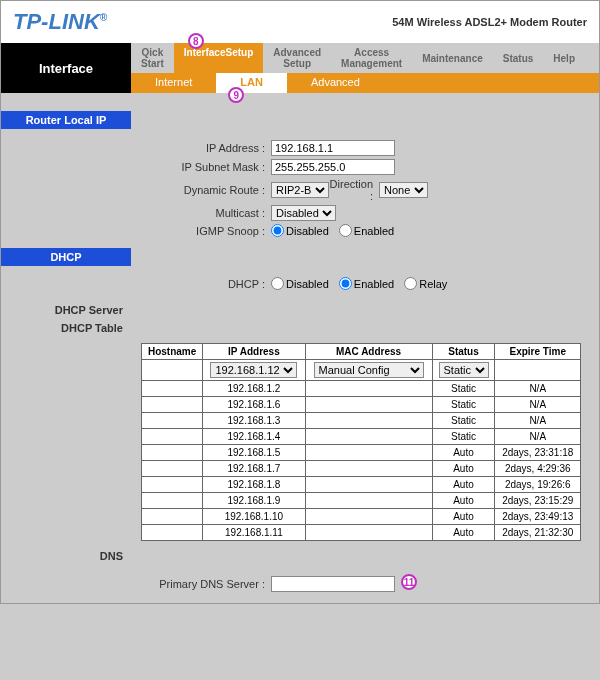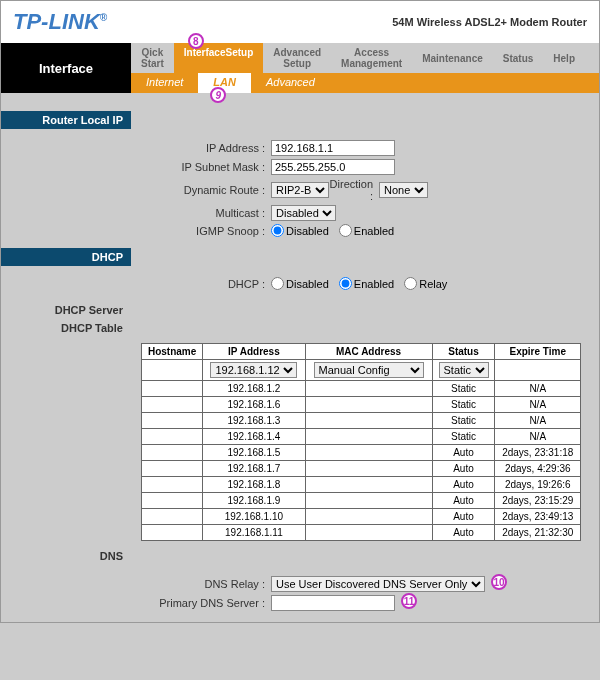--- a/index.html
+++ b/index.html
@@ -9,24 +9,24 @@
 .logo { font-size: 22px; font-weight: bold; color: #3c7cc4; font-style: italic; }
 .logo sup { font-size: 10px; }
 .product { font-size: 11px; color: #333; font-weight: bold; }
 .navwrap { display: flex; }
 .navleft { width: 130px; background: #000; color: #fff; font-weight: bold; font-size: 13px; display: flex; align-items: center; justify-content: center; height: 50px; }
 .navright { flex: 1; }
 .toptabs { display: flex; background: #ccc; height: 30px; }
 .toptab { padding: 4px 10px; color: #666; font-size: 10px; font-weight: bold; text-align: center; cursor: pointer; line-height: 1.1; display: flex; flex-direction: column; justify-content: center; }
 .toptab.active { background: #e8941a; color: #fff; }
 .subtabs { display: flex; background: #e8941a; height: 20px; }
-.subtab { padding: 3px 15px; color: #fff; font-size: 11px; cursor: pointer; font-style: italic; }
+.subtab { padding: 3px 24px; color: #fff; font-size: 11px; cursor: pointer; }
 .subtab.active { background: #fff; color: #e8941a; font-weight: bold; }
 .content { background: #ccc; padding: 0; }
-.section-hdr { background: #0c4a6e; color: #fff; font-weight: bold; font-size: 11px; padding: 3px 8px; width: 130px; text-align: right; }
+.section-hdr { background: #1d4ed8; color: #fff; font-weight: bold; font-size: 11px; padding: 3px 8px; width: 130px; text-align: center; }
 .subsection-hdr { background: #ccc; color: #333; font-weight: bold; font-size: 11px; padding: 3px 8px; width: 130px; text-align: right; }
 .section-body { padding: 8px 16px 8px 140px; background: #ccc; }
 .row { display: flex; align-items: center; margin: 3px 0; }
 .lbl { width: 130px; text-align: right; padding-right: 6px; color: #333; }
 .lbl2 { width: 50px; text-align: right; padding-right: 6px; color: #333; }
 input[type=text] { font-size: 11px; padding: 1px 3px; border: 1px solid #888; }
 select { font-size: 11px; border: 1px solid #888; }
 .radio-grp { display: flex; align-items: center; gap: 2px; }
 .radio-grp label { margin-right: 8px; }
 table.dhcp { border-collapse: collapse; width: 440px; margin-left: 140px; background: #fff; }
@@ -225,27 +225,20 @@
               <td>Auto</td>
               <td>2days, 21:32:30</td>
             </tr>
           </tbody>
       </table>
     </div>
 
     <div class="subsection-hdr">DNS</div>
     <div class="section-body">
       <div class="row">
-        <span class="lbl">DNS Relay :</span>
-        <span class="annot">
-          <select><option>Use User Discovered DNS Server Only</option></select>
-          <span class="circle" style="top:-2px;right:-22px">10</span>
-        </span>
-      </div>
-      <div class="row">
         <span class="lbl">Primary DNS Server :</span>
         <span class="annot">
           <input type="text" size="16" value="" style="">
           <span class="circle" style="top:-2px;right:-22px">11</span>
         </span>
       </div>
 
     </div>
 
   </div>

